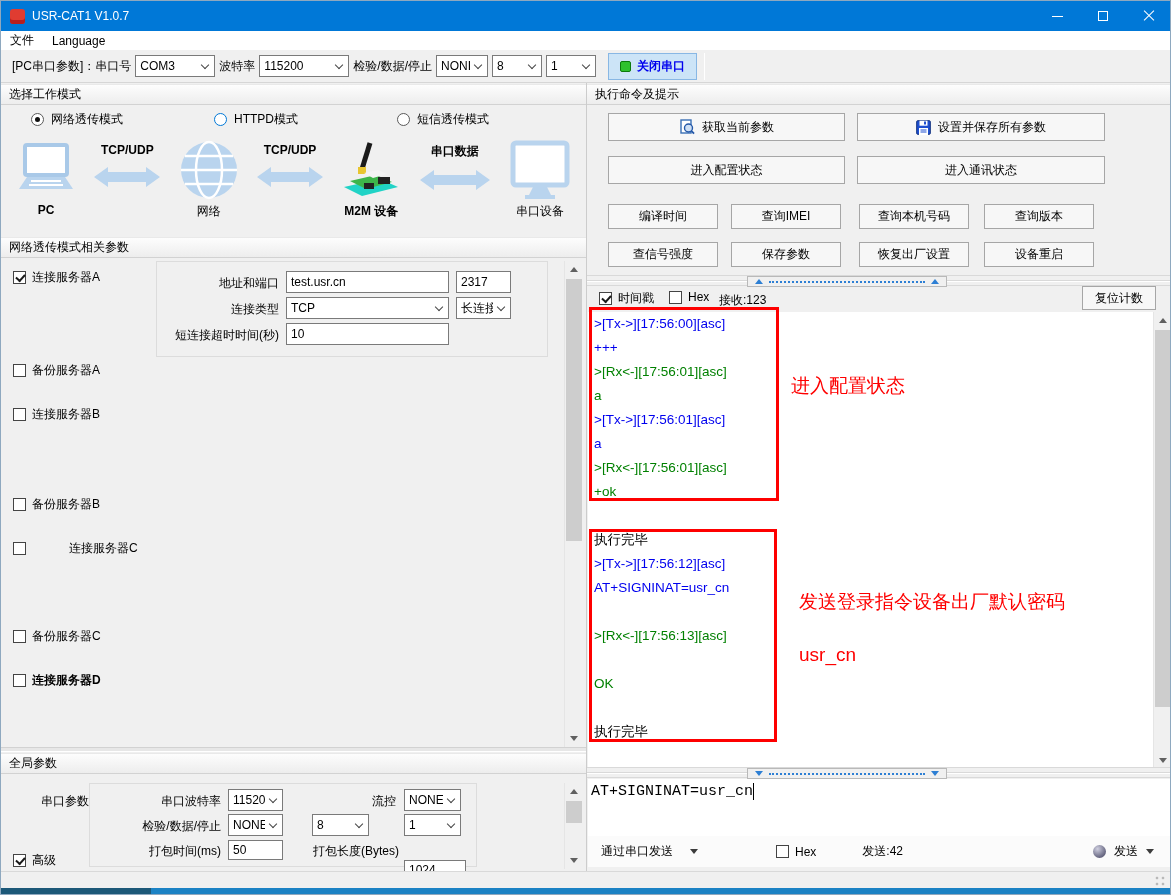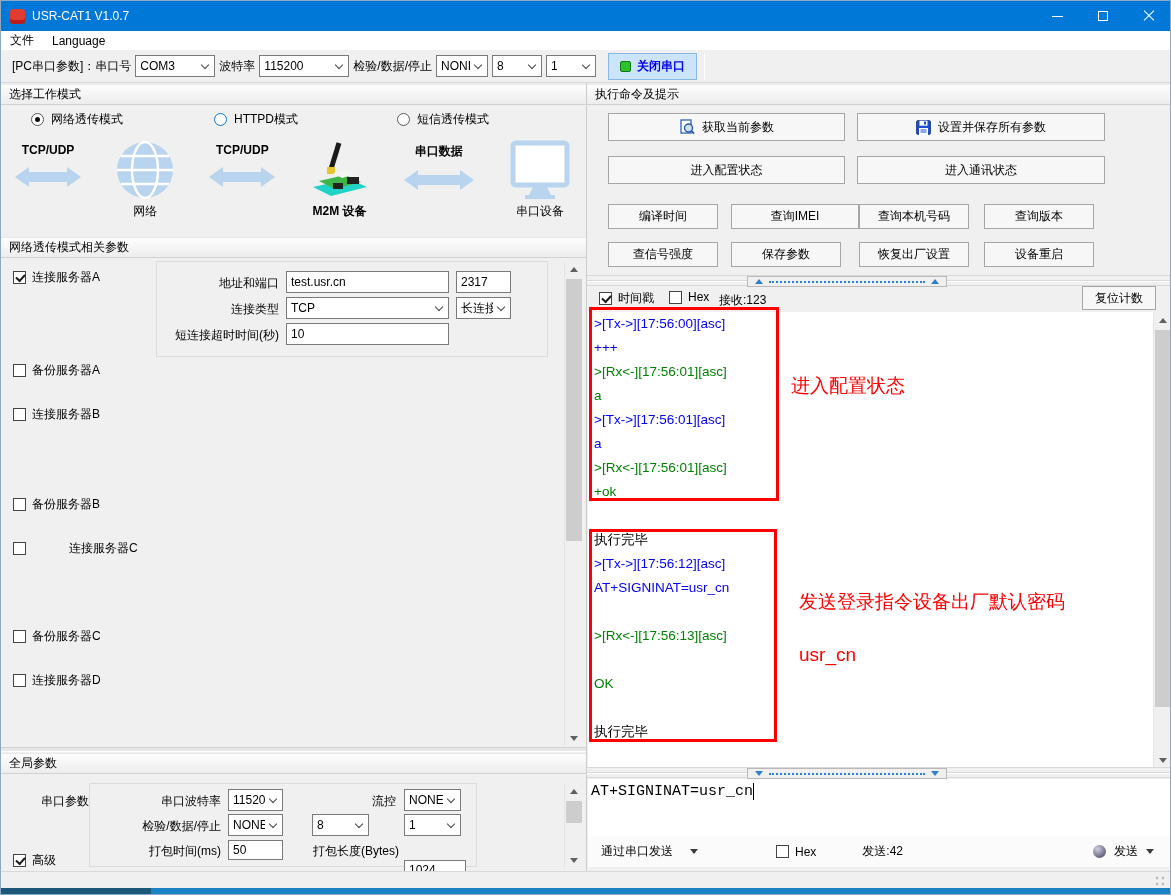--- a/index.html
+++ b/index.html
@@ -177,20 +177,29 @@
   <div class="a radioline" style="left:213px;top:110px;">
     <span class="rb hov"></span>
     <span>HTTPD模式</span>
   </div>
   <div class="a radioline" style="left:396px;top:110px;">
     <span class="rb"></span>
     <span>短信透传模式</span>
   </div>
 
   <div class="a diagram" style="left:8px;top:138px;width:570px;height:96px;">
+    <div class="dnode">
+      <svg width="62" height="62" viewBox="0 0 62 62">
+        <rect x="10" y="6" width="42" height="30" rx="2" fill="#ffffff" stroke="#a9c9e8" stroke-width="4"></rect>
+        <polygon points="4,50 58,50 50,38 12,38" fill="#b9d4ee"></polygon>
+        <rect x="16" y="41" width="30" height="2" fill="#ffffff"></rect>
+        <rect x="14" y="45" width="34" height="2" fill="#ffffff"></rect>
+      </svg>
+      <span class="cap" style="font-weight:bold">PC</span>
+    </div>
     <div class="dlink">
       <span class="cap">TCP/UDP</span>
       <svg width="66" height="24" viewBox="0 0 66 24">
         <polygon points="0,12 14,2 14,7 52,7 52,2 66,12 52,22 52,17 14,17 14,22" fill="#b9d4ee"></polygon>
       </svg>
     </div>
     <div class="dnode">
       <svg width="62" height="62" viewBox="0 0 62 62">
         <circle cx="31" cy="31" r="28" fill="#b9d4ee"></circle>
         <ellipse cx="31" cy="31" rx="13" ry="28" fill="none" stroke="#ffffff" stroke-width="2.5"></ellipse>
@@ -278,21 +287,21 @@
       <span>备份服务器B</span>
   </div>
   <div class="a checkline" style="left:12px;top:539px;gap:43px;">
     <span class="cb"></span>
       <span>连接服务器C</span>
   </div>
   <div class="a checkline" style="left:12px;top:627px;">
     <span class="cb"></span>
       <span>备份服务器C</span>
   </div>
-  <div class="a checkline" style="left:12px;top:671px;">
+  <div class="a checkline" style="left:12px;top:671px;font-weight:bold;">
     <span class="cb"></span>
       <span>连接服务器D</span>
   </div>
 
   <div class="a vsb" style="left:563px;top:260px;width:19px;height:486px;">
     <div class="sb-btn">
         <span class="tri-u"></span>
       </div>
     <div class="sb-thumb" style="top:18px;height:262px;"></div>
     <div class="sb-btn" style="position:absolute;bottom:0;left:0;right:0;">
@@ -384,21 +393,21 @@
   <div class="a wbtn" style="left:607px;top:155px;width:237px;height:28px;">
     <span>进入配置状态</span>
   </div>
   <div class="a wbtn" style="left:856px;top:155px;width:248px;height:28px;">
     <span>进入通讯状态</span>
   </div>
 
   <div class="a wbtn" style="left:607px;top:203px;width:110px;height:25px;">
     <span>编译时间</span>
   </div>
-  <div class="a wbtn" style="left:730px;top:203px;width:128px;height:25px;">
+  <div class="a wbtn" style="left:730px;top:203px;width:110px;height:25px;">
     <span>查询IMEI</span>
   </div>
   <div class="a wbtn" style="left:858px;top:203px;width:110px;height:25px;">
     <span>查询本机号码</span>
   </div>
   <div class="a wbtn" style="left:983px;top:203px;width:110px;height:25px;">
     <span>查询版本</span>
   </div>
 
   <div class="a wbtn" style="left:607px;top:241px;width:110px;height:25px;">

